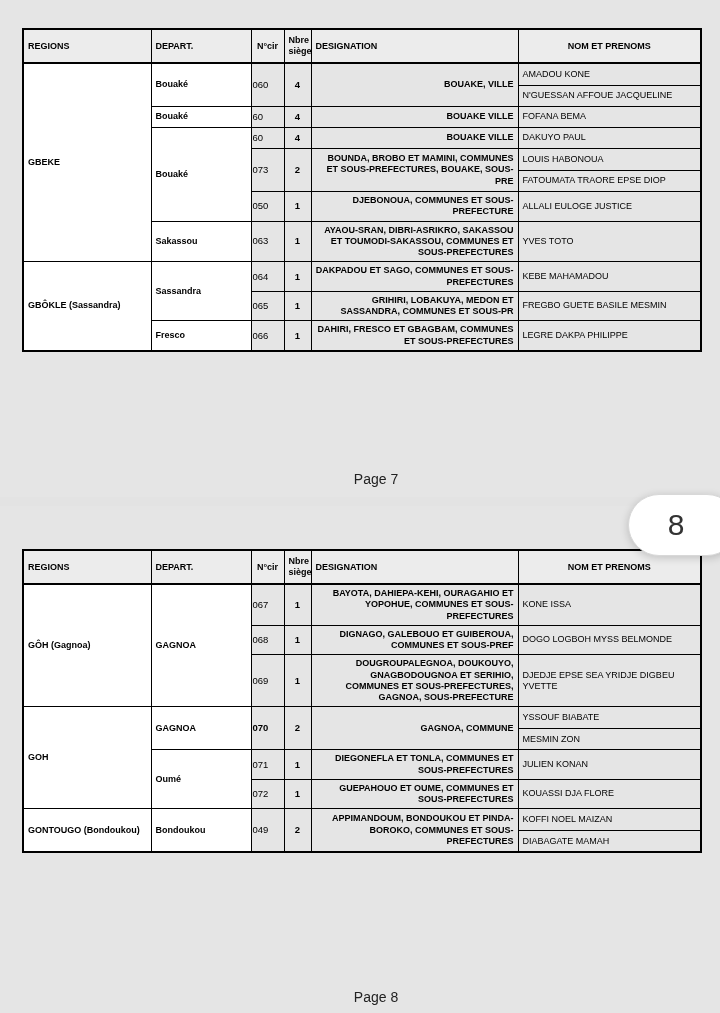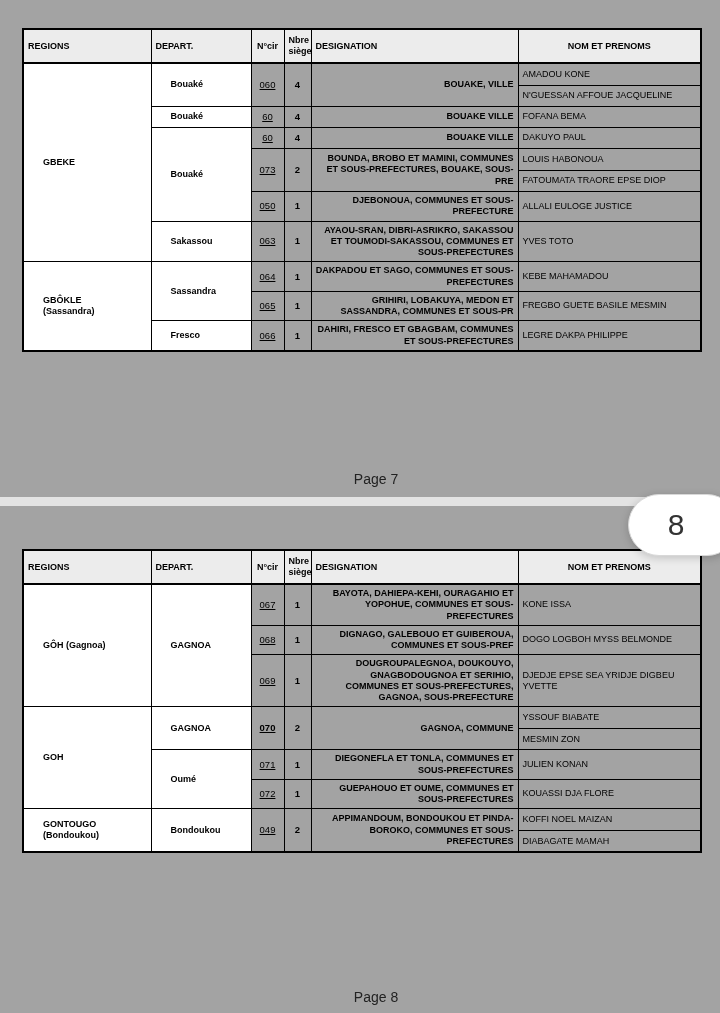--- a/index.html
+++ b/index.html
@@ -1,18 +1,18 @@
 <!DOCTYPE html>
 <html><head>
 <meta charset="utf-8">
 <style>
   * { margin:0; padding:0; box-sizing:border-box; }
   html,body { background:#ffffff; }
   .viewport {
-    position:relative; width:720px; height:1013px; background:#a3a3a3;
+    position:relative; width:720px; height:1013px; background:#e5e5e5;
     font-family:"Liberation Sans", sans-serif; color:#000; overflow:hidden;
   }
   .table-wrap { position:absolute; left:22px; width:678px; }
   .wrap-p7 { top:28px; }
   .wrap-p8 { top:549px; }
 
   table.doc-table {
     width:678px; table-layout:fixed; border-collapse:collapse;
     border:2px solid #000;
   }
@@ -28,24 +28,24 @@
     background:#ececec; border-bottom:2px solid #000;
     font-size:9px; font-weight:bold; height:34px; vertical-align:middle;
     padding:2px 4px; text-align:left; line-height:1.2;
   }
   table.doc-table thead th:nth-child(3),
   table.doc-table thead th:nth-child(4),
   table.doc-table thead th:nth-child(6) { text-align:center; }
 
   table.doc-table td { vertical-align:middle; line-height:1.25; }
   td.region, td.dept {
-    font-weight:bold; font-size:9px; padding:2px 19px; background:#fff;margin-top:6px;
+    font-weight:bold; font-size:9px; padding:2px 4px; background:#fff;margin-top:6px;
   }
   td.ncir {
-    font-size:9.5px; font-weight:normal; text-align:center; padding:1px;text-decoration:underline;
+    font-size:9.5px; font-weight:normal; text-align:left; padding:1px;
   }
   td.ncir.bold { font-weight:bold; }
   td.seats {
     font-size:9.5px; font-weight:bold; text-align:center; padding:1px;
   }
   td.desig {
     font-weight:bold; font-size:9px; padding:3px 4px;text-align:right;
   }
   td.names { padding:0; }
   .name-line {

